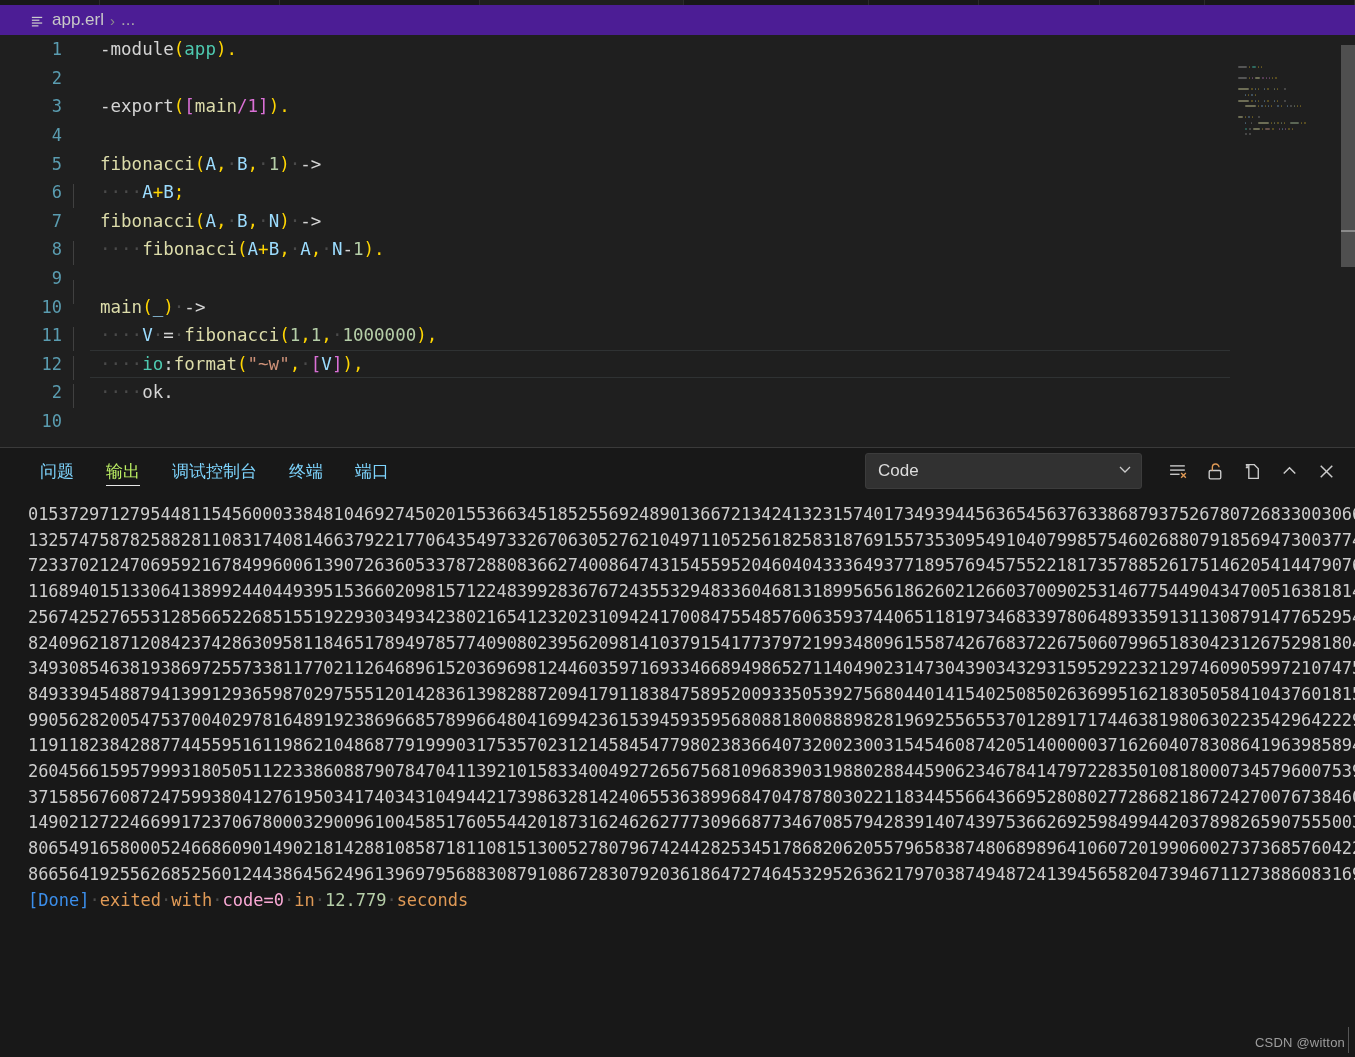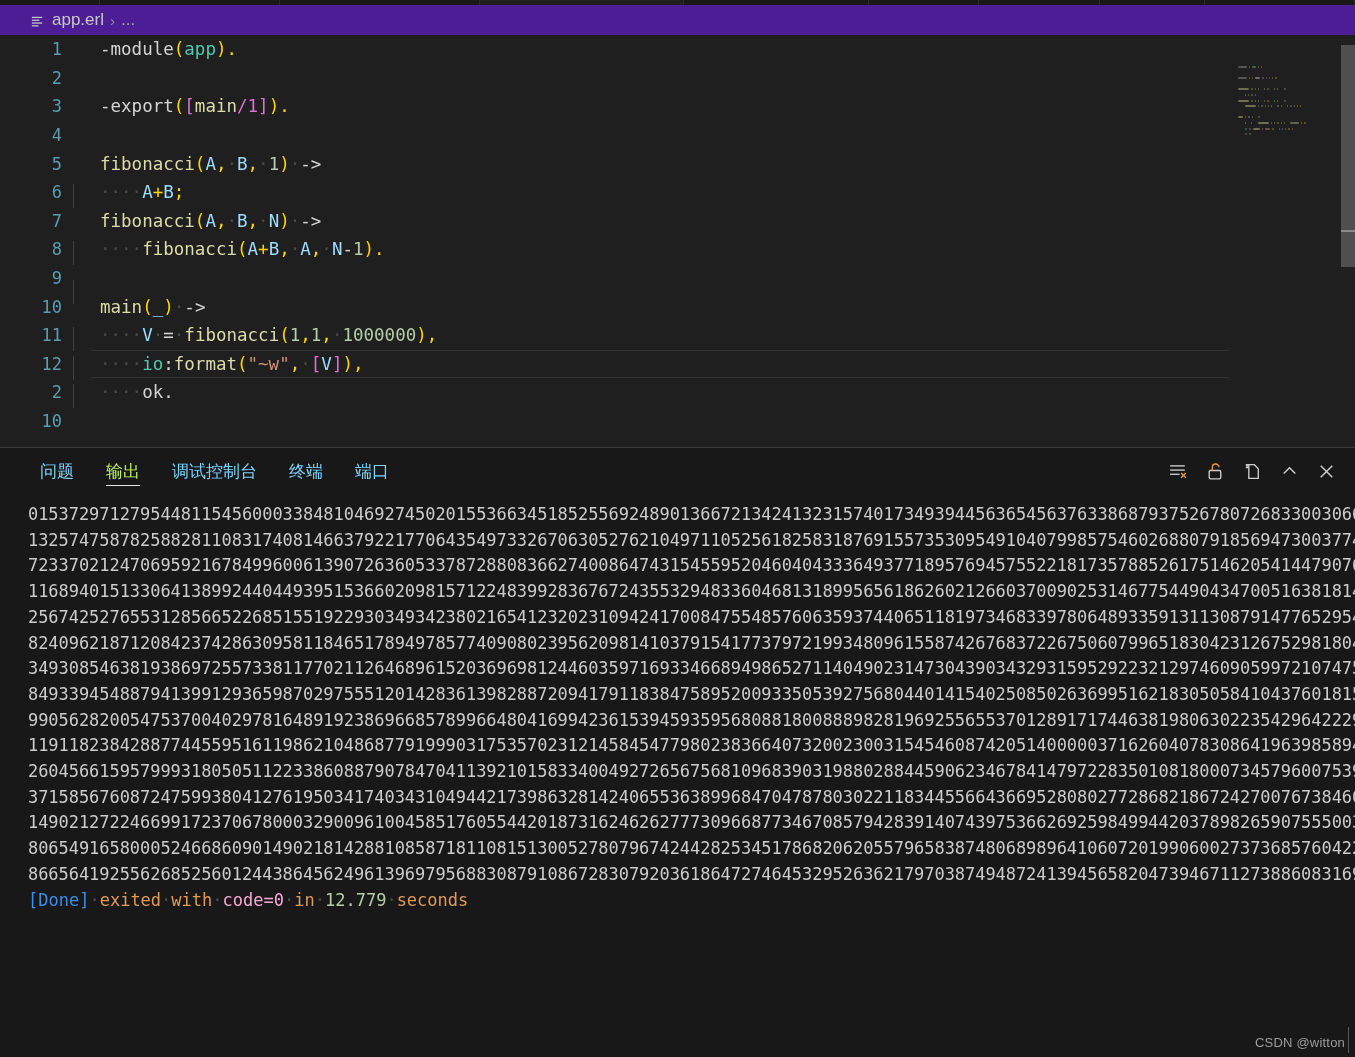--- a/index.html
+++ b/index.html
@@ -505,20 +505,28 @@
       <div class="ptabs" id="panel-tabs">
           <div class="ptab">问题</div>
           <div class="ptab active">输出</div>
           <div class="ptab">调试控制台</div>
           <div class="ptab">终端</div>
           <div class="ptab">端口</div>
         </div>
 
       <div class="panel-actions">
 
+        <div class="selectbox">
+          <span class="sel-val">Code</span>
+          <span class="sel-chev">
+            <svg width="16" height="16" viewBox="0 0 16 16">
+              <path d="M3 6 L8 11 L13 6" fill="none" stroke="#cccccc" stroke-width="1.3"></path>
+            </svg>
+          </span>
+        </div>
 
         <div class="iconbtn">
           <svg width="21" height="21" viewBox="0 0 20 20">
             <rect x="2" y="4" width="14" height="1.3" fill="#cccccc"></rect>
             <rect x="2" y="8" width="14" height="1.3" fill="#cccccc"></rect>
             <rect x="2" y="12" width="9" height="1.3" fill="#cccccc"></rect>
             <path d="M12.5 11.5 L17 16 M17 11.5 L12.5 16" stroke="#e09a56" stroke-width="1.3" fill="none"></path>
           </svg>
         </div>
 

